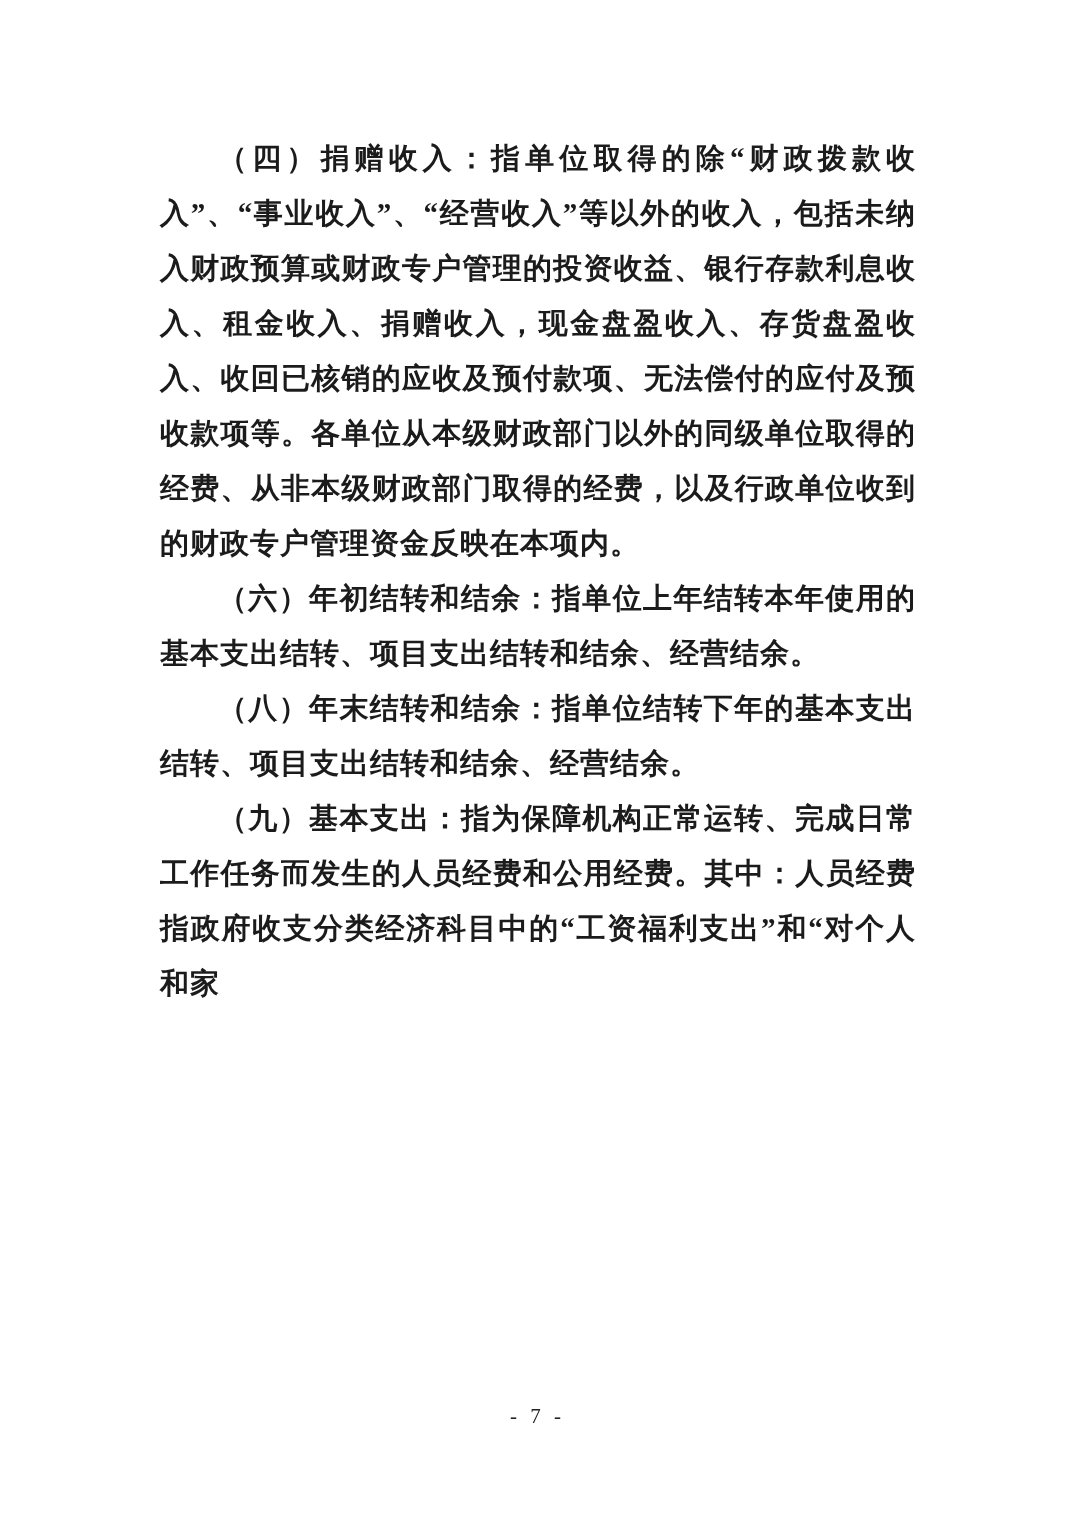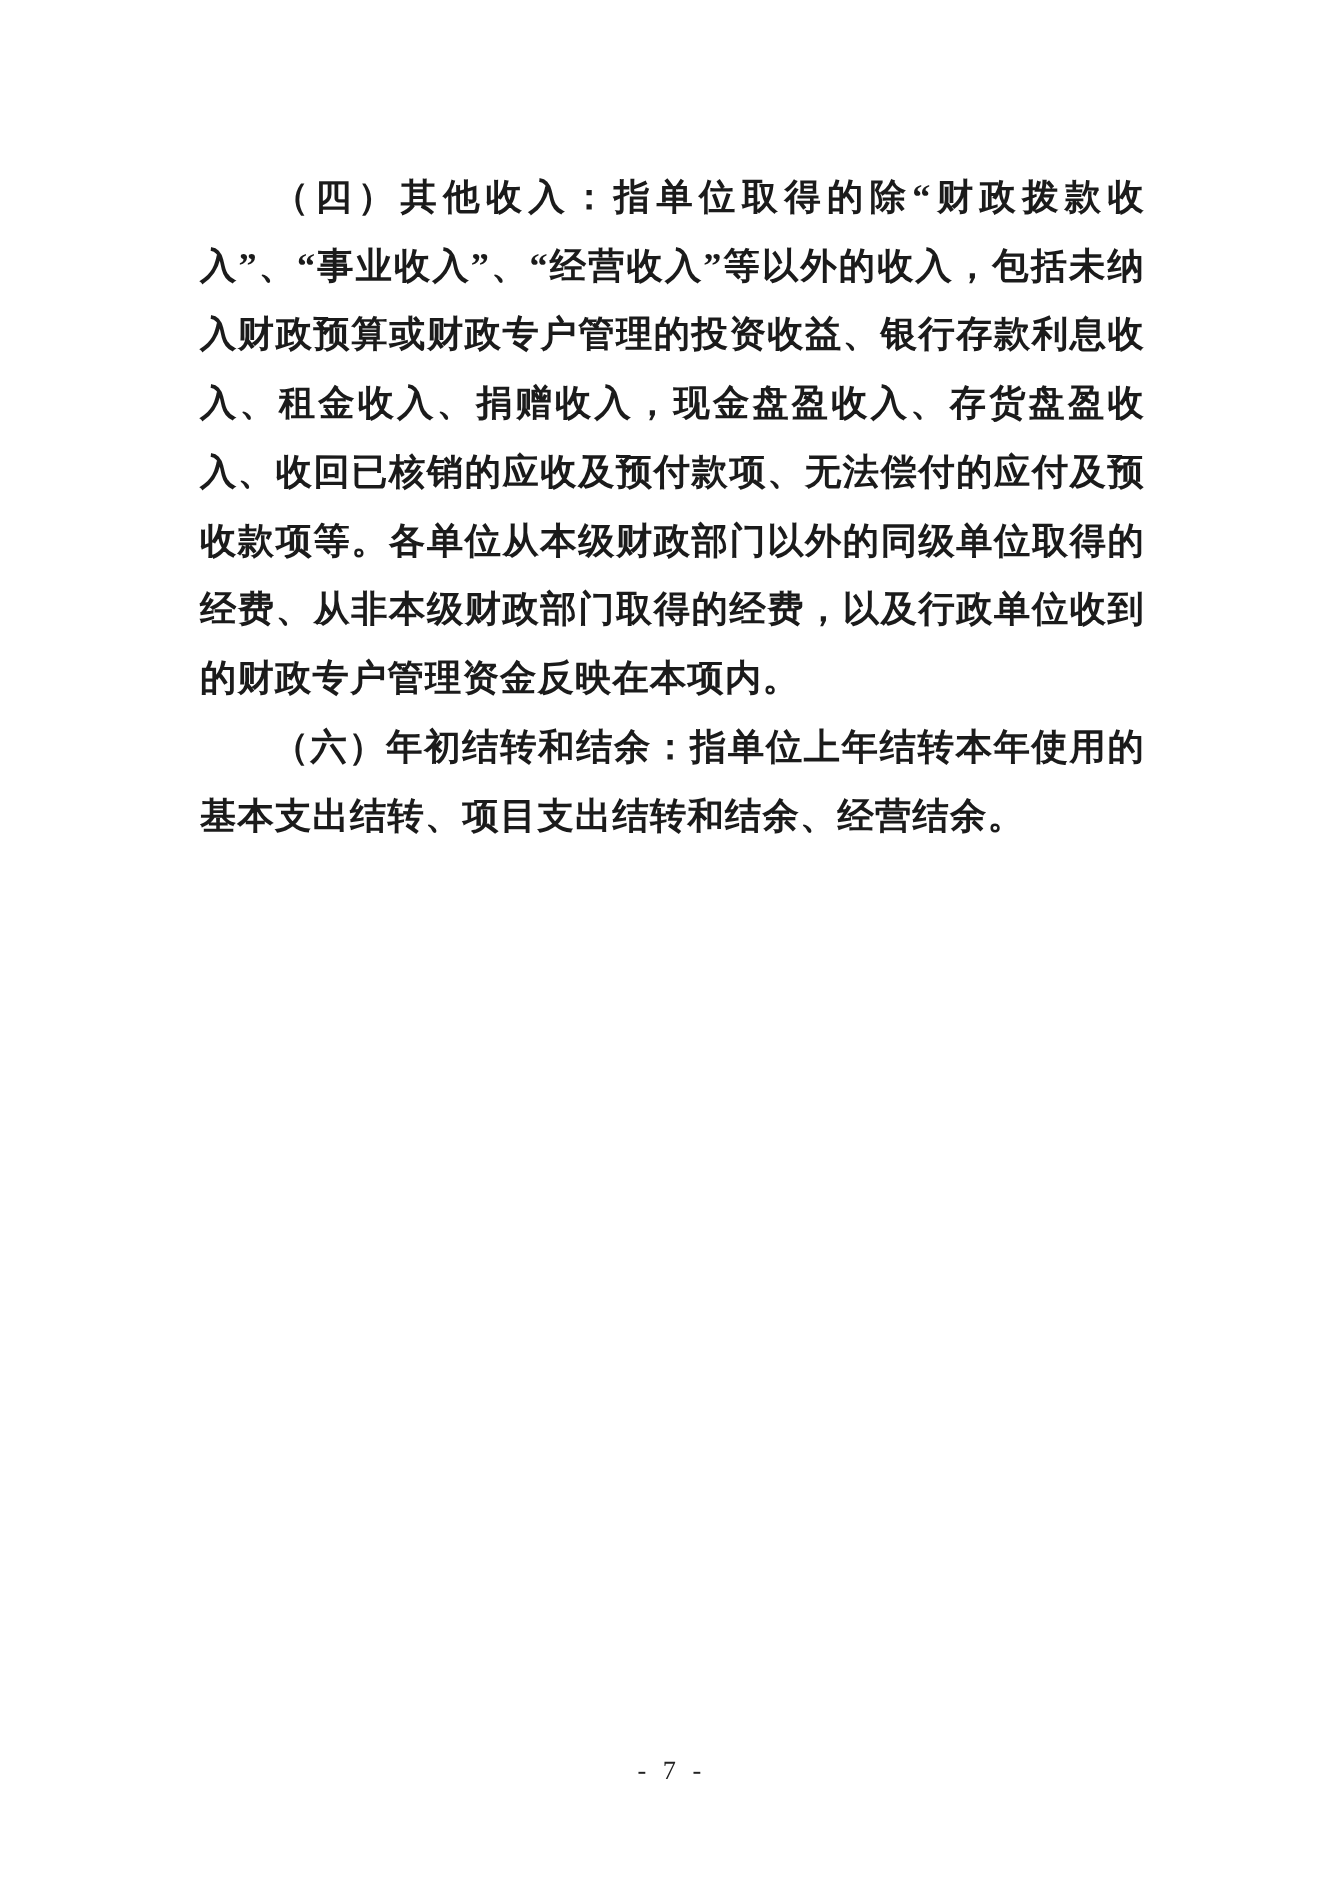--- a/index.html
+++ b/index.html
@@ -50,28 +50,34 @@
   }
 </style>
 </head>
 <body>
 
 <div class="page">
 
   <div class="doc-body">
 
     <p class="para">
-      <span class="head">（四）其他收入：</span><span class="body-text">指单位取得的除“财政拨款收入”、“事业收入”、“经营收入”等以外的收入，包括未纳入财政预算或财政专户管理的投资收益、银行存款利息收入、租金收入、捐赠收入，现金盘盈收入、存货盘盈收入、收回已核销的应收及预付款项、无法偿付的应付及预收款项等。各单位从本级财政部门以外的同级单位取得的经费、从非本级财政部门取得的经费，以及行政单位收到的财政专户管理资金反映在本项内。</span>
+      <span class="head">（四）捐赠收入：</span><span class="body-text">指单位取得的除“财政拨款收入”、“事业收入”、“经营收入”等以外的收入，包括未纳入财政预算或财政专户管理的投资收益、银行存款利息收入、租金收入、捐赠收入，现金盘盈收入、存货盘盈收入、收回已核销的应收及预付款项、无法偿付的应付及预收款项等。各单位从本级财政部门以外的同级单位取得的经费、从非本级财政部门取得的经费，以及行政单位收到的财政专户管理资金反映在本项内。</span>
     </p>
 
 
     <p class="para">
       <span class="head">（六）年初结转和结余：</span><span class="body-text">指单位上年结转本年使用的基本支出结转、项目支出结转和结余、经营结余。</span>
     </p>
 
 
+    <p class="para">
+      <span class="head">（八）年末结转和结余：</span><span class="body-text">指单位结转下年的基本支出结转、项目支出结转和结余、经营结余。</span>
+    </p>
 
+    <p class="para">
+      <span class="head">（九）基本支出：</span><span class="body-text">指为保障机构正常运转、完成日常工作任务而发生的人员经费和公用经费。其中：人员经费指政府收支分类经济科目中的“工资福利支出”和“对个人和家</span>
+    </p>
 
   </div>
 
   <div class="page-footer">- 7 -</div>
 
 </div>
 
 </body></html>

